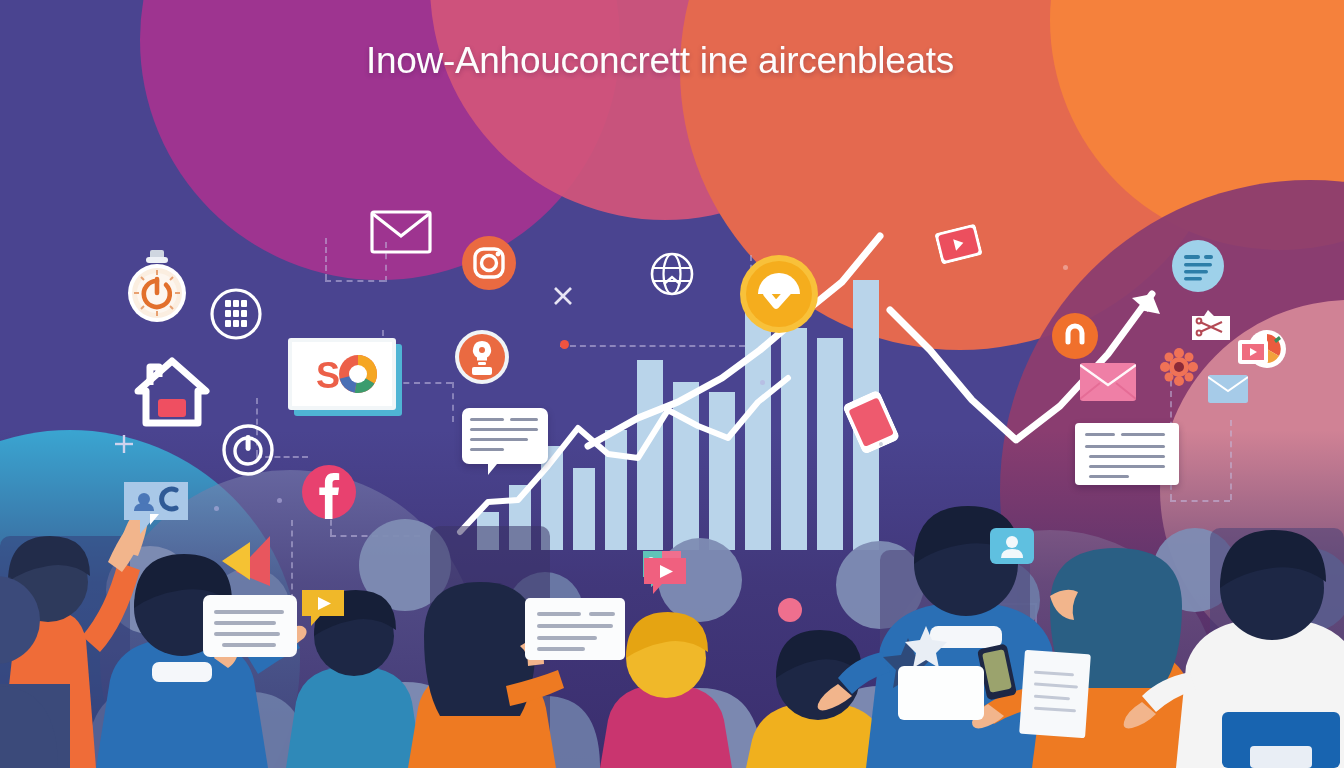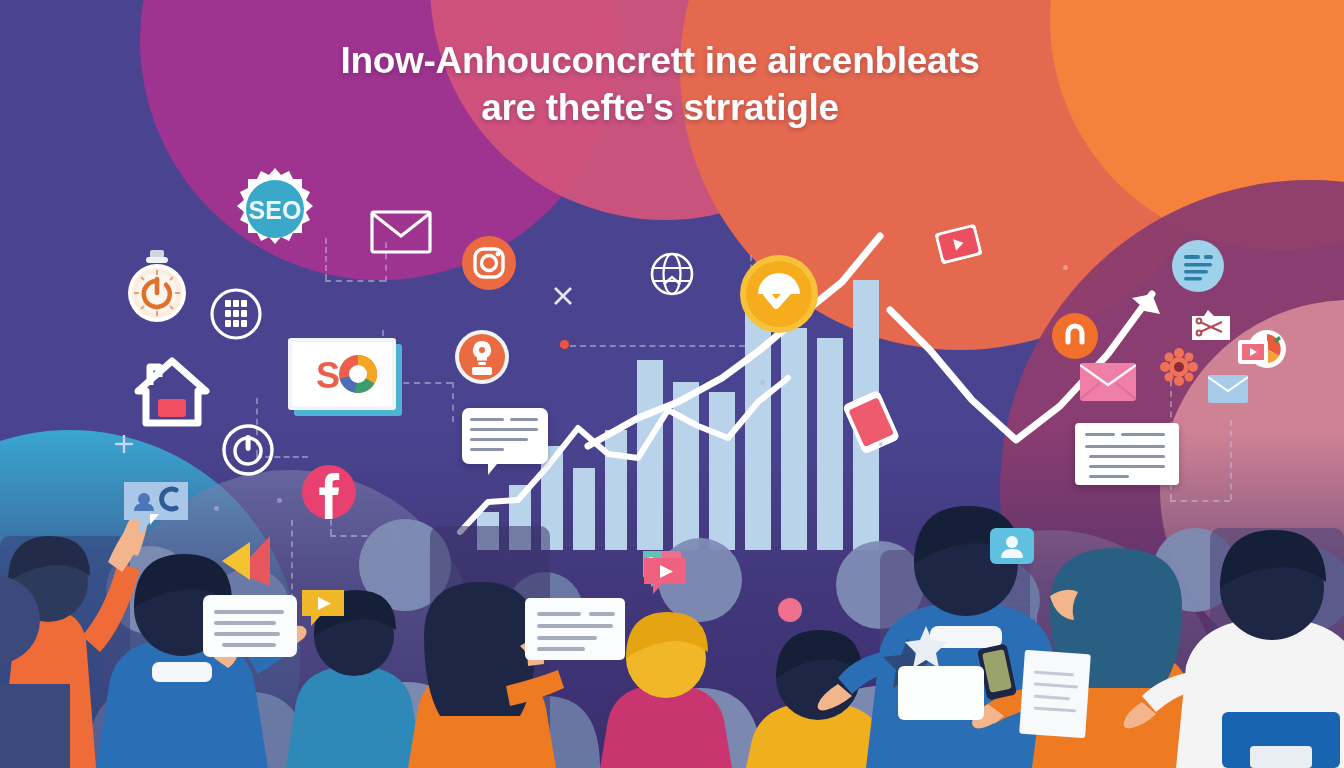--- a/index.html
+++ b/index.html
@@ -9,21 +9,21 @@
     font-family:"Liberation Sans", sans-serif;
   }
   .layer{position:absolute;inset:0;}
   .abs{position:absolute;}
   .circ{position:absolute;border-radius:50%;}
 
   
   #headline{
     position:absolute; left:250px; top:38px; width:820px;
     text-align:center; z-index:40;
-    color:#fdfdfd; font-weight:bold; font-size:37px; line-height:1.27;
+    color:#fdfdfd; font-weight:normal; font-size:37px; line-height:1.27;
     letter-spacing:-0.3px;
     text-shadow:0 2px 5px rgba(60,20,70,.30);
   }
   #headline .ln{display:block;}
   #headline .ln2{display:block;}
   #headline .ln3{display:block;}
 
   
   .badge{position:absolute;border-radius:50%;display:flex;align-items:center;justify-content:center;}
   .card{position:absolute;background:#fff;border-radius:4px;box-shadow:0 3px 7px rgba(30,10,50,.28);}
@@ -57,21 +57,20 @@
     <div class="circ" style="left:-160px;top:430px;width:460px;height:460px;background:#3aa5d1;"></div>
 
     <div class="circ" style="left:100px;top:470px;width:380px;height:380px;background:#8a93bc;opacity:.55;"></div>
     <div class="circ" style="left:880px;top:530px;width:340px;height:340px;background:#b3a3bb;opacity:.45;"></div>
 
     <div class="abs" style="left:0;top:430px;width:1344px;height:338px;background:linear-gradient(180deg,rgba(62,50,110,0) 0%,rgba(58,45,105,.55) 45%,rgba(54,40,100,.78) 100%);"></div>
   </div>
 
   <div id="headline">
     <span class="ln">Inow-Anhouconcrett ine aircenbleats</span>
-    <span class="ln3">are thefte's strratigle</span>
   </div>
 
   <div class="layer">
     <div class="dashV" style="left:325px;top:238px;height:42px;"></div>
     <div class="dashH" style="left:325px;top:280px;width:60px;"></div>
     <div class="dashV" style="left:385px;top:242px;height:40px;"></div>
     <div class="dashV" style="left:382px;top:330px;height:52px;"></div>
     <div class="dashH" style="left:382px;top:382px;width:70px;"></div>
     <div class="dashV" style="left:452px;top:382px;height:40px;"></div>
     <div class="dashV" style="left:256px;top:398px;height:58px;"></div>
@@ -112,27 +111,20 @@
       <polyline points="0,282 28,252 58,250 88,216 118,178 148,204 178,208 208,160 238,176 268,188 298,152 328,128" fill="none" stroke="#ffffff" stroke-width="6" stroke-linejoin="round" stroke-linecap="round"></polyline>
       <polyline points="128,196 178,168 218,152 262,128 300,100 340,66 382,32 420,-14" fill="none" stroke="#ffffff" stroke-width="7" stroke-linejoin="round" stroke-linecap="round"></polyline>
       <polyline points="430,60 470,100 512,150 556,190 600,156 648,104 692,44" fill="none" stroke="#ffffff" stroke-width="7" stroke-linejoin="round" stroke-linecap="round"></polyline>
       <g>
         <path d="M692,44 L672,48 L688,62 Z" fill="#ffffff"></path>
         <path d="M692,44 L700,64 L680,60 Z" fill="#ffffff"></path>
       </g>
     </svg>
   </div>
 
-  <div class="badge" style="left:232px;top:166px;width:86px;height:86px;">
-    <svg width="86" height="86" viewBox="0 0 86 86">
-      <path d="M43 2 l6 7 8-4 4 8 9 0 0 9 8 4 -4 8 7 6 -7 6 4 8 -8 4 0 9 -9 0 -4 8 -8 -4 -6 7 -6 -7 -8 4 -4 -8 -9 0 0 -9 -8 -4 4 -8 -7 -6 7 -6 -4 -8 8 -4 0 -9 9 0 4 -8 8 4z" fill="#ffffff"></path>
-      <circle cx="43" cy="43" r="29" fill="#3aa9c9"></circle>
-      <text x="43" y="53" font-family="'Liberation Sans',sans-serif" font-size="25" font-weight="bold" fill="#e9f7fb" text-anchor="middle">SEO</text>
-    </svg>
-  </div>
 
   <div class="abs" style="left:370px;top:210px;">
     <svg width="62" height="44" viewBox="0 0 62 44">
       <rect x="2" y="2" width="58" height="40" rx="2" fill="none" stroke="#fff" stroke-width="3.2"></rect>
       <path d="M3 4 L31 26 L59 4" fill="none" stroke="#fff" stroke-width="3.2"></path>
     </svg>
   </div>
 
   <div class="abs" style="left:462px;top:236px;">
     <svg width="54" height="54" viewBox="0 0 54 54">

